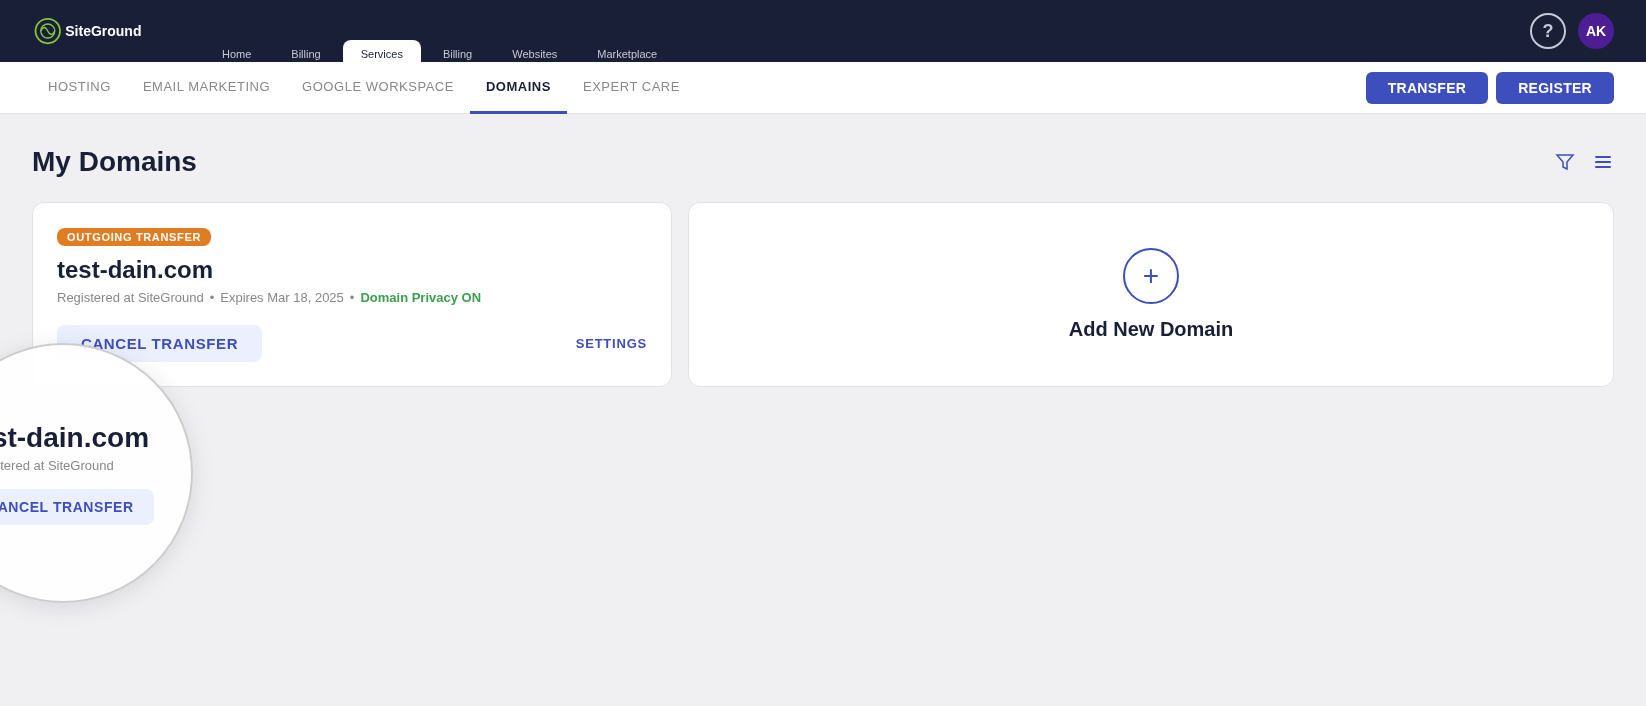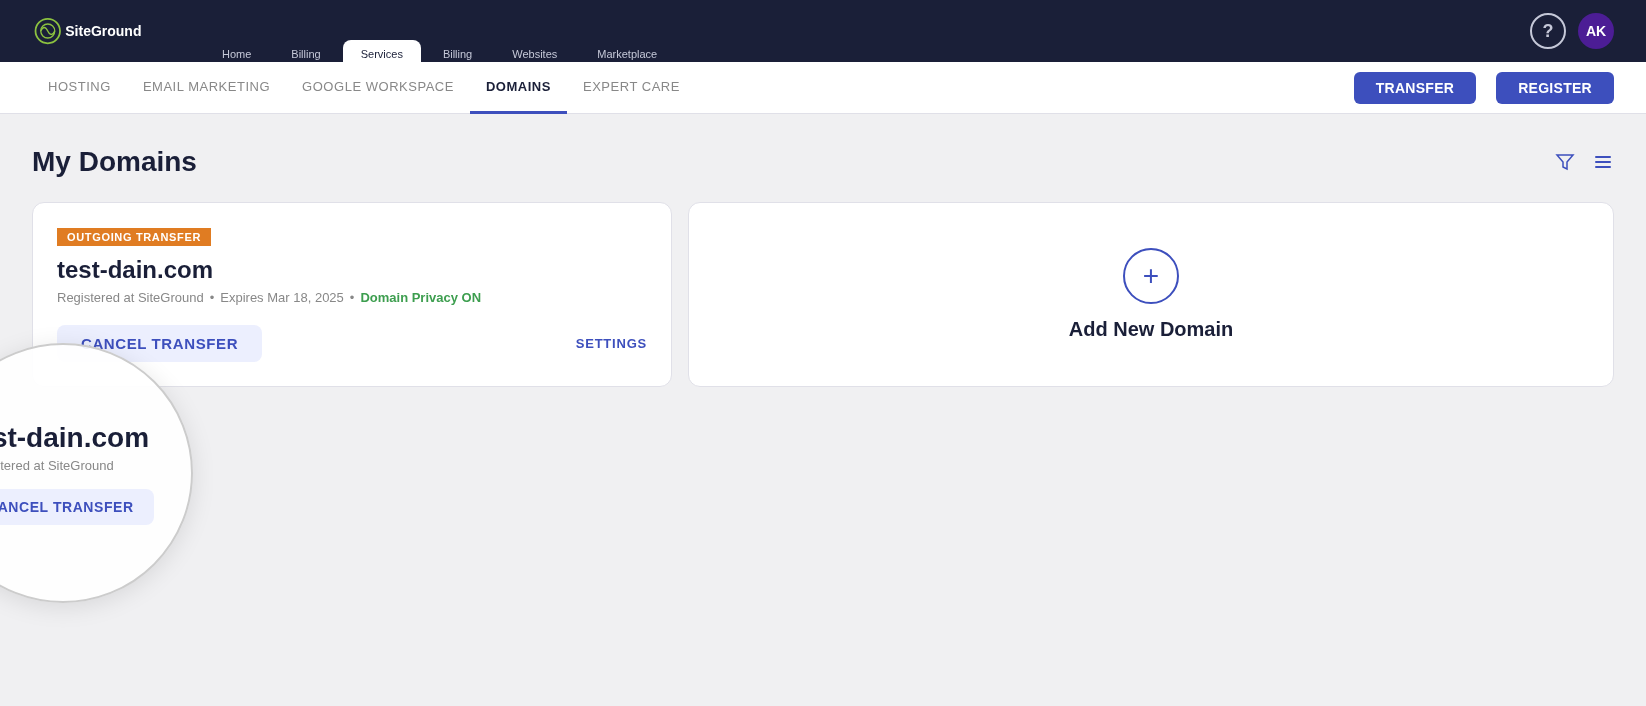--- a/index.html
+++ b/index.html
@@ -99,21 +99,21 @@
       border-bottom: 3px solid transparent;
       text-transform: uppercase;
     }
     .sec-link.active {
       color: #1a1f38;
       font-weight: 700;
       border-bottom: 3px solid #3d4fbd;
     }
     .sec-right {
       display: flex;
-      gap: 20px;
+      gap: 8px;
       margin-left: 20px;
     }
     .btn-transfer {
       background: #3d4fbd;
       color: #fff;
       border: none;
       border-radius: 6px;
       padding: 8px 22px;
       font-size: 14px;
       font-weight: 700;
@@ -181,21 +181,21 @@
       overflow: visible;
     }
     .outgoing-badge {
       display: inline-block;
       background: #e07c22;
       color: #fff;
       font-size: 11px;
       font-weight: 700;
       letter-spacing: 0.06em;
       padding: 3px 10px;
-      border-radius: 0;
+      border-radius: 8px;
       margin-bottom: 10px;
       text-transform: uppercase;
     }
     .domain-name {
       font-size: 24px;
       font-weight: 800;
       color: #1a1f38;
       margin-bottom: 6px;
     }
     .domain-meta {

